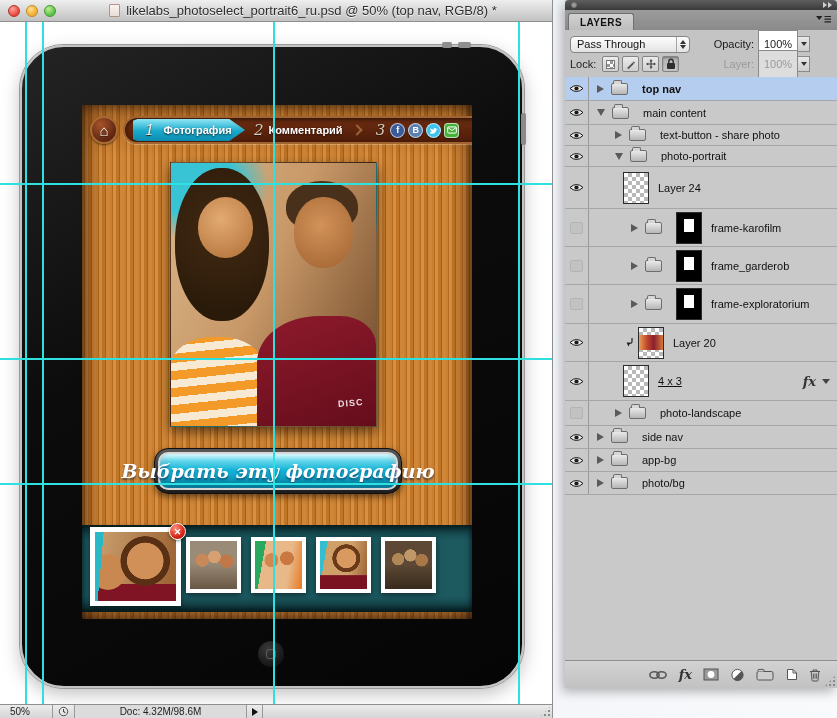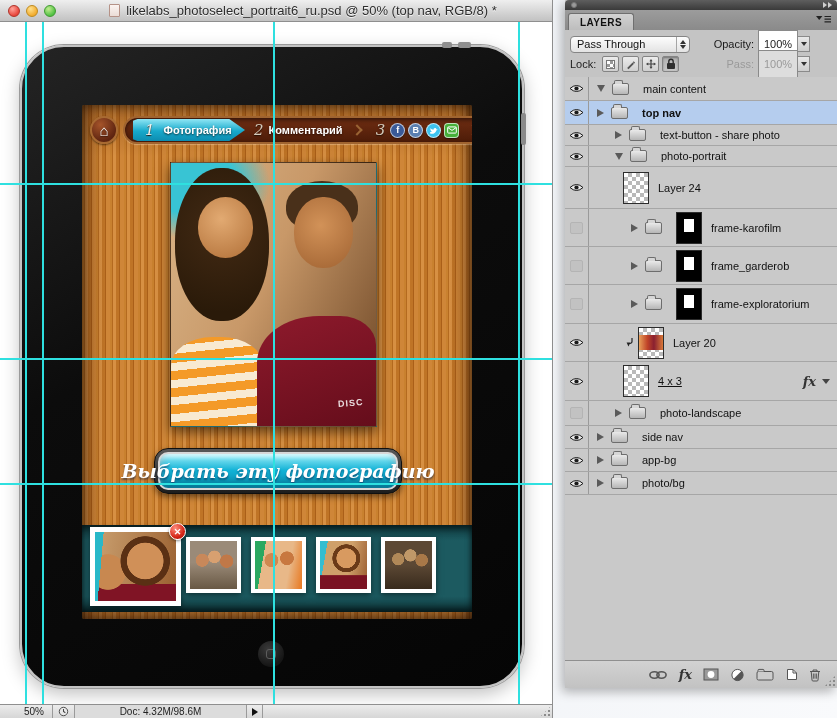--- a/index.html
+++ b/index.html
@@ -83,21 +83,21 @@
 .thumb.selected{left:8px;top:2px;width:91px;height:79px;border-width:5px;z-index:2}
 .close-badge{position:absolute;right:-10px;top:-9px;width:17px;height:17px;border-radius:50%;background:radial-gradient(circle at 35% 28%,#ff8d7c,#d42415 62%,#9e1108);border:1px solid #fff;color:#fff;font-size:9px;font-weight:bold;display:flex;align-items:center;justify-content:center;box-shadow:0 1px 3px rgba(0,0,0,.5)}
 .p-sel{background-image:linear-gradient(95deg,#28b8c8 0 10%,rgba(0,0,0,0) 10%),radial-gradient(circle at 62% 42%,#d09058 0 28%,#5a3014 29% 38%,rgba(0,0,0,0) 39%),radial-gradient(circle at 16% 58%,#c88850 0 22%,rgba(0,0,0,0) 23%),linear-gradient(0deg,#801425 0 24%,rgba(0,0,0,0) 25%),linear-gradient(100deg,#caa070 0%,#9a6030 100%)}
 .p-girls{background-image:radial-gradient(circle at 26% 40%,#c8885a 0 14%,rgba(0,0,0,0) 15%),radial-gradient(circle at 52% 33%,#d8a070 0 15%,rgba(0,0,0,0) 16%),radial-gradient(circle at 78% 42%,#c07848 0 14%,rgba(0,0,0,0) 15%),linear-gradient(180deg,#9a8a78 0 45%,#685844 100%)}
 .p-kids{background-image:radial-gradient(circle at 35% 40%,#d08850 0 16%,rgba(0,0,0,0) 17%),radial-gradient(circle at 68% 36%,#c87840 0 15%,rgba(0,0,0,0) 16%),linear-gradient(100deg,#2aa860 0 20%,#e8b888 20% 70%,#e87820 100%)}
 .p-boy{background-image:radial-gradient(circle at 56% 36%,#d89a60 0 24%,#6a3a18 25% 34%,rgba(0,0,0,0) 35%),linear-gradient(0deg,#7a1222 0 28%,rgba(0,0,0,0) 29%),linear-gradient(100deg,#35bdd0 0 14%,#cfa06a 14% 60%,#9a5c30 100%)}
 .p-sepia{background-image:radial-gradient(circle at 28% 38%,#b08858 0 13%,rgba(0,0,0,0) 14%),radial-gradient(circle at 54% 30%,#c09868 0 14%,rgba(0,0,0,0) 15%),radial-gradient(circle at 78% 40%,#a87848 0 13%,rgba(0,0,0,0) 14%),linear-gradient(180deg,#5c4834 0 50%,#382a1c 100%)}
 
 
 .statusbar{position:absolute;left:0;bottom:0;right:0;height:14px;background:linear-gradient(#ececec,#d6d6d6);border-top:1px solid #8f8f8f;display:flex;align-items:center;font-size:10px;color:#222}
-.sb-zoom{width:53px;padding-left:24px;border-right:1px solid #9a9a9a;height:100%;display:flex;align-items:center}
+.sb-zoom{width:53px;padding-left:10px;border-right:1px solid #9a9a9a;height:100%;display:flex;align-items:center}
 .sb-ico{width:22px;height:100%;display:flex;align-items:center;justify-content:center;border-right:1px solid #9a9a9a}
 .sb-doc{width:172px;height:100%;display:flex;align-items:center;justify-content:center;background:#dcdcdc;border-right:1px solid #9a9a9a}
 .sb-arrow{width:16px;height:100%;display:flex;align-items:center;justify-content:center;border-right:1px solid #9a9a9a}
 .sb-arrow i{width:0;height:0;border-left:6px solid #111;border-top:4px solid rgba(0,0,0,0);border-bottom:4px solid rgba(0,0,0,0)}
 .sb-grip{margin-left:auto;width:13px;height:13px;background-image:radial-gradient(#8a8a8a 1px,rgba(0,0,0,0) 1.2px);background-size:4px 4px;clip-path:polygon(100% 0,100% 100%,0 100%)}
 
 
 .panel{position:absolute;left:565px;top:0;width:272px;height:688px;background:#c8c8c8;box-shadow:-3px 4px 10px rgba(0,0,0,.28)}
 .panel-topbar{height:10px;background:linear-gradient(#5e5e5e,#3a3a3a);border-radius:4px 4px 0 0;position:relative}
 .ptb-circle{position:absolute;left:6px;top:2px;width:6px;height:6px;border-radius:50%;background:#9a9a9a;border:1px solid #777}
@@ -319,53 +319,53 @@
                 <path d="M6.5 3 V10 M3 6.5 H10" stroke="#444" stroke-width="1.3"></path>
               </svg>
           </span>
           <span class="lockbtn pressed">
             <svg width="10" height="12" viewBox="0 0 10 12">
                 <rect x="1" y="5" width="8" height="6" rx="1" fill="#2e2e2e"></rect>
                 <path d="M2.8 5 V3.4 a2.2 2.2 0 0 1 4.4 0 V5" fill="none" stroke="#2e2e2e" stroke-width="1.4"></path>
               </svg>
           </span>
         </div>
-        <span class="ctl-label dim">Pass:</span>
+        <span class="ctl-label dim">Layer:</span>
         <span class="val-box dim">100%</span>
         <span class="val-caret">
             <i></i>
           </span>
       </div>
     </div>
 
     <div class="rows">
+        <div class="lrow sel" style="height: 24px;">
+          <div class="eye-cell">
+            <svg width="15" height="9" viewBox="0 0 15 9">
+              <path d="M1 4.5 Q7.5 -1.5 14 4.5 Q7.5 10.5 1 4.5 Z" fill="#ececec" stroke="#1a1a1a"></path>
+              <circle cx="7.5" cy="4.5" r="2.1" fill="#1a1a1a"></circle>
+            </svg>
+          </div>
+          <div class="lrow-body" style="padding-left: 8px;">
+            <span class="tri tri-closed"></span>
+            <span class="folder"></span>
+            <span class="lname b">top nav</span>
+          </div>
+        </div>
         <div class="lrow" style="height: 24px;">
           <div class="eye-cell">
             <svg width="15" height="9" viewBox="0 0 15 9">
               <path d="M1 4.5 Q7.5 -1.5 14 4.5 Q7.5 10.5 1 4.5 Z" fill="#ececec" stroke="#1a1a1a"></path>
               <circle cx="7.5" cy="4.5" r="2.1" fill="#1a1a1a"></circle>
             </svg>
           </div>
           <div class="lrow-body" style="padding-left: 8px;">
             <span class="tri tri-open"></span>
             <span class="folder"></span>
             <span class="lname">main content</span>
-          </div>
-        </div>
-        <div class="lrow sel" style="height: 24px;">
-          <div class="eye-cell">
-            <svg width="15" height="9" viewBox="0 0 15 9">
-              <path d="M1 4.5 Q7.5 -1.5 14 4.5 Q7.5 10.5 1 4.5 Z" fill="#ececec" stroke="#1a1a1a"></path>
-              <circle cx="7.5" cy="4.5" r="2.1" fill="#1a1a1a"></circle>
-            </svg>
-          </div>
-          <div class="lrow-body" style="padding-left: 8px;">
-            <span class="tri tri-closed"></span>
-            <span class="folder"></span>
-            <span class="lname b">top nav</span>
           </div>
         </div>
         <div class="lrow" style="height: 21px;">
           <div class="eye-cell">
             <svg width="15" height="9" viewBox="0 0 15 9">
               <path d="M1 4.5 Q7.5 -1.5 14 4.5 Q7.5 10.5 1 4.5 Z" fill="#ececec" stroke="#1a1a1a"></path>
               <circle cx="7.5" cy="4.5" r="2.1" fill="#1a1a1a"></circle>
             </svg>
           </div>
           <div class="lrow-body" style="padding-left: 26px;">

